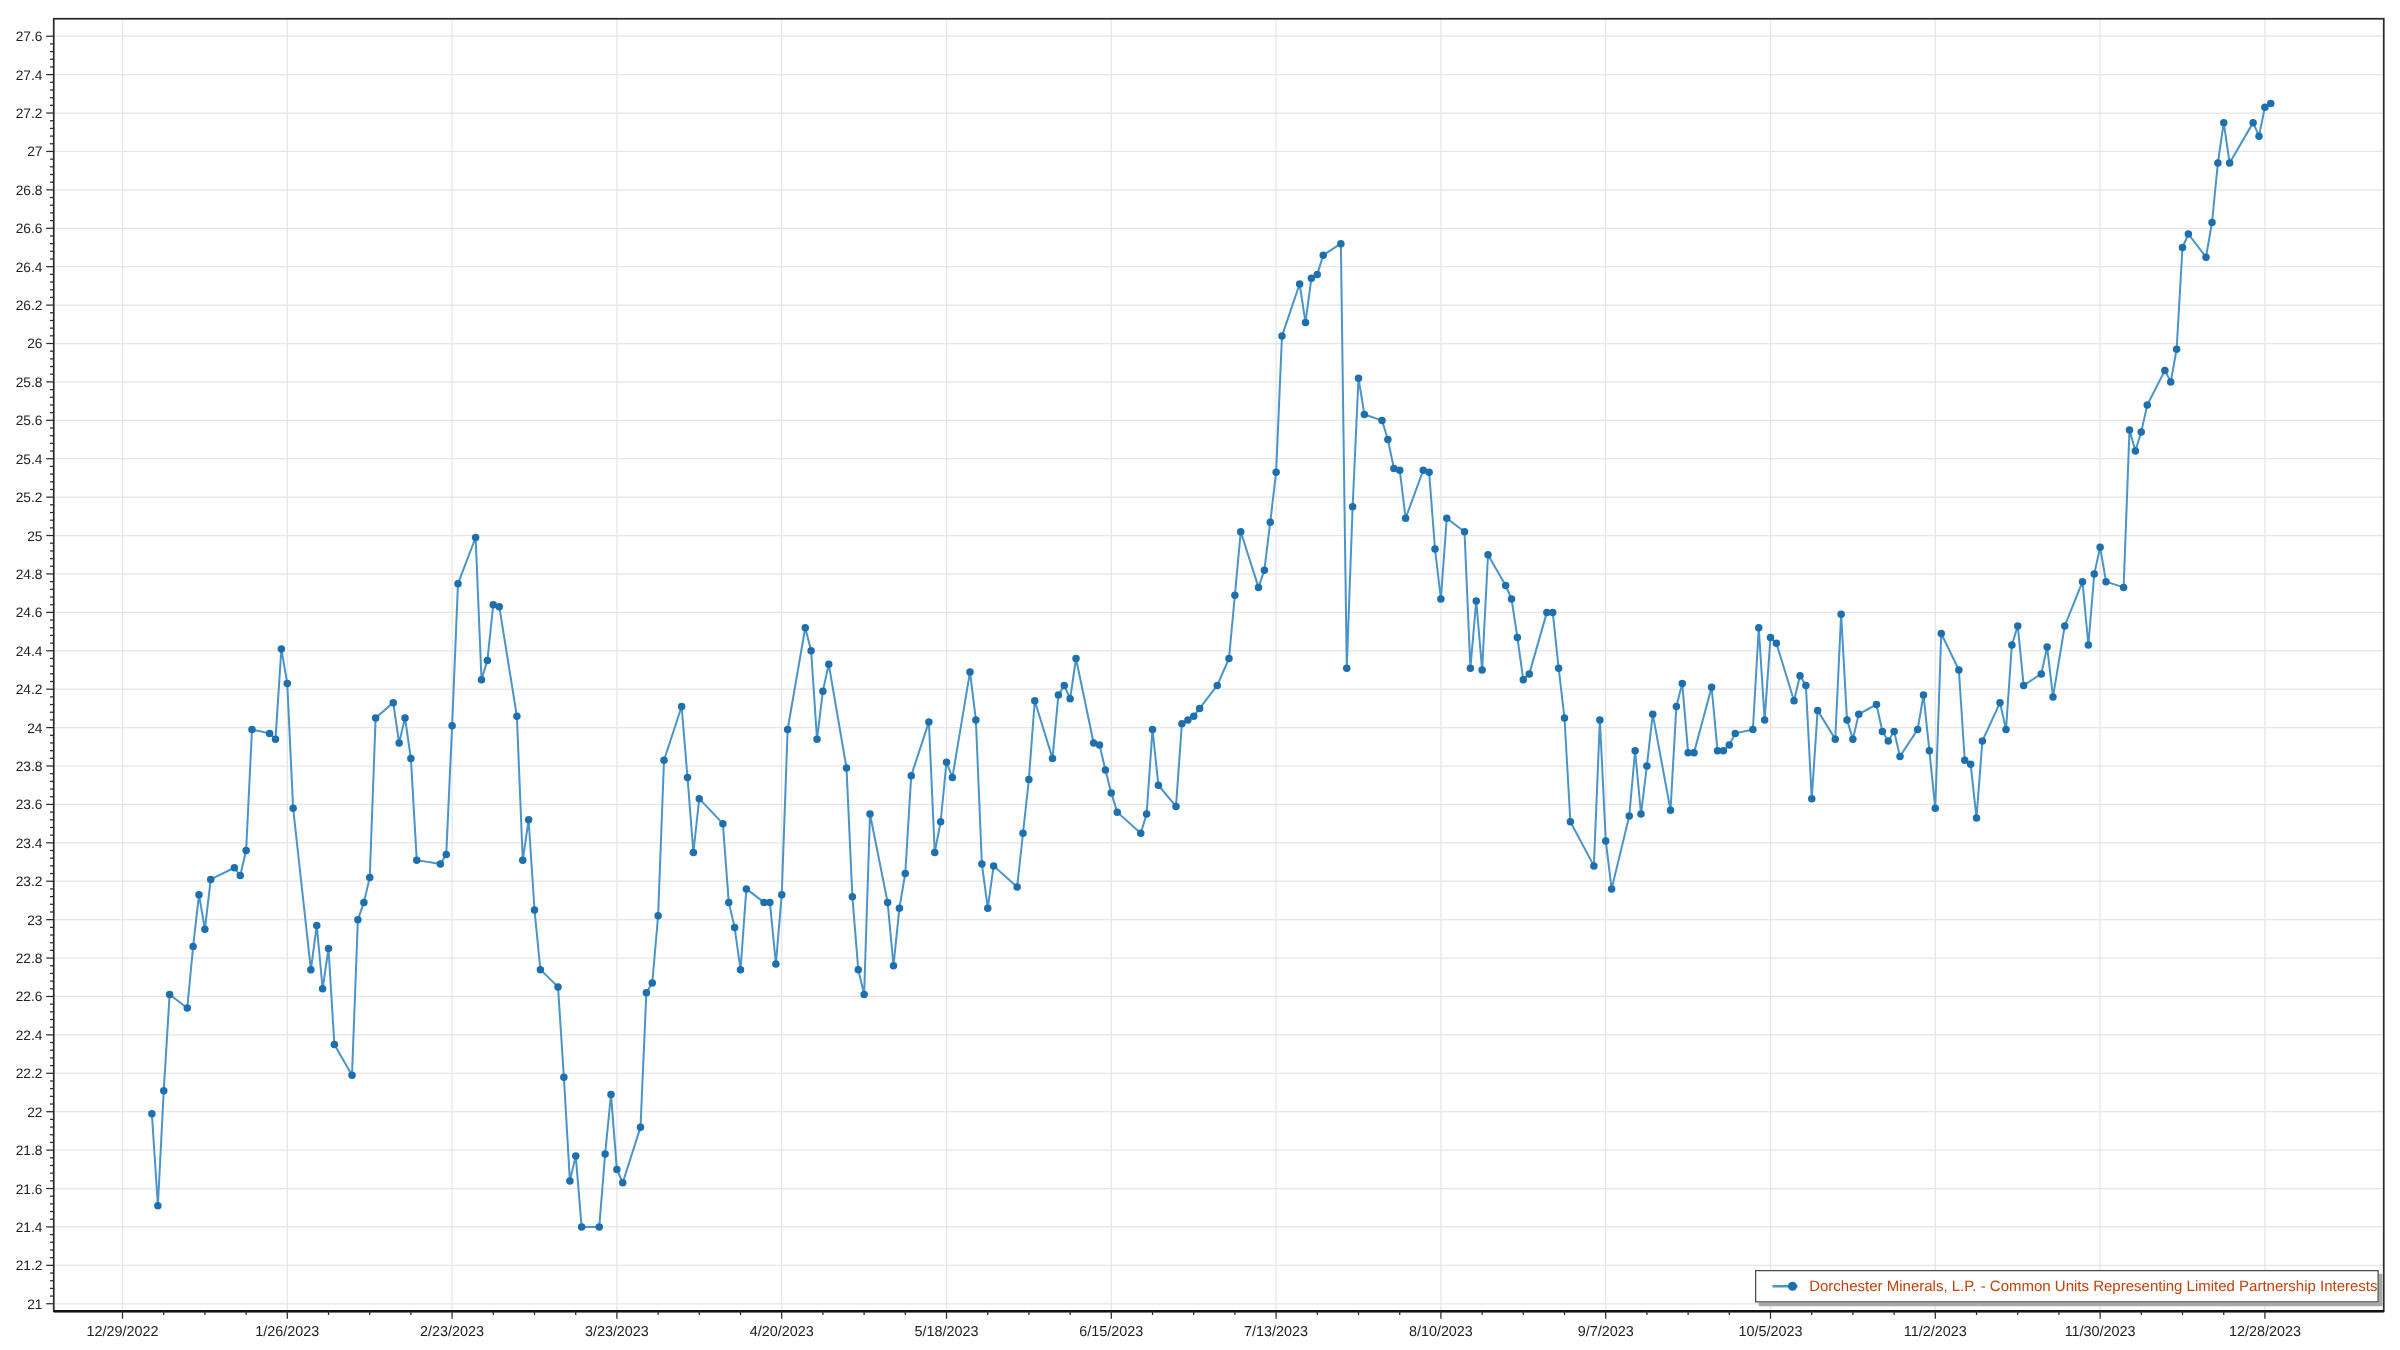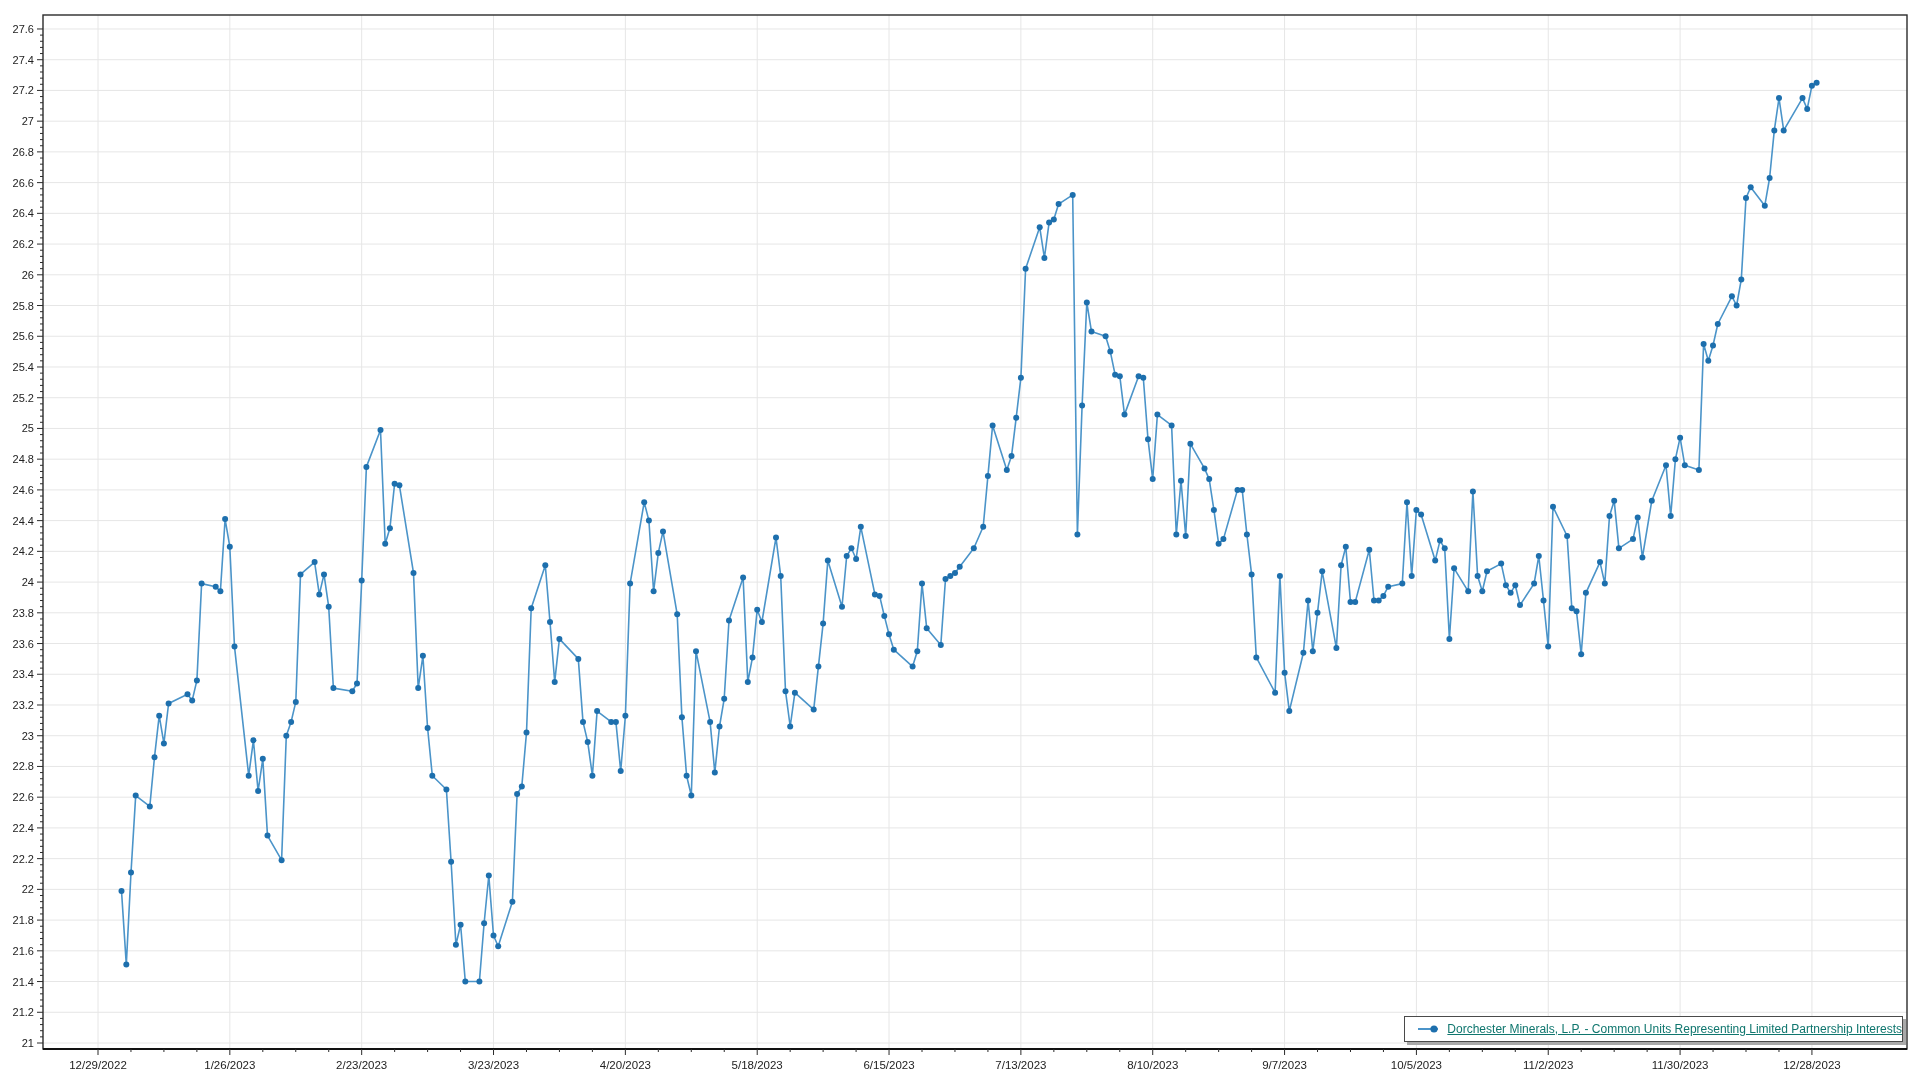--- a/index.html
+++ b/index.html
@@ -31,22 +31,21 @@
     display: flex;
     align-items: center;
     gap: 9px;
     padding-left: 12px;
     box-sizing: border-box;
     white-space: nowrap;
     overflow: hidden;
   }
   .legend-label {
     font-size: 12px;
-    color: #0f766e;
-    text-decoration: underline;
+    color: #c2410c;
   }
 </style>
 </head>
 <body>
 
 <div class="stage">
   <svg id="chart" width="1920" height="1080" viewBox="0 0 1920 1080">
       <g>
         <line x1="43" x2="1907" y1="1043" y2="1043" stroke="#e6e6e6" stroke-width="1"></line>
         <line x1="43" x2="1907" y1="1012.2720000000002" y2="1012.2720000000002" stroke="#e6e6e6" stroke-width="1"></line>

